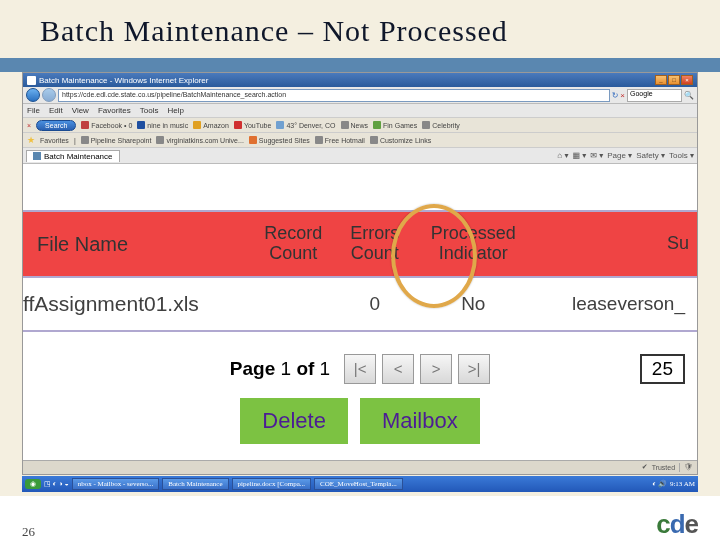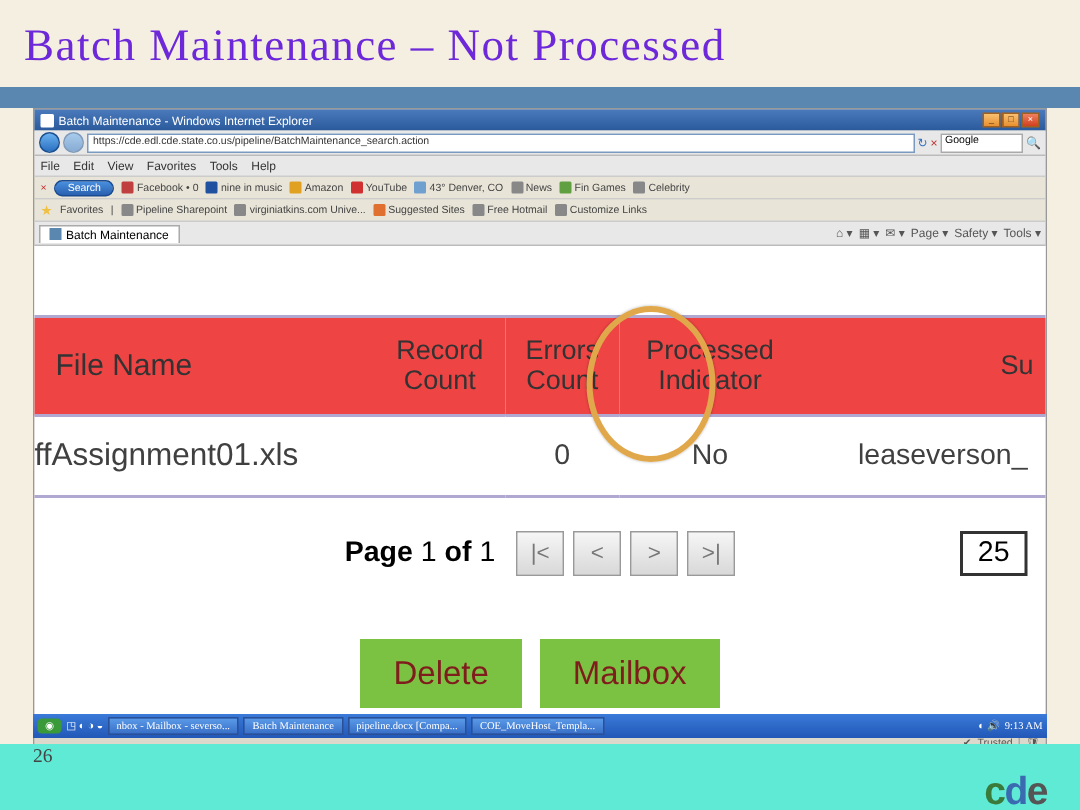--- a/index.html
+++ b/index.html
@@ -1,17 +1,17 @@
 <!DOCTYPE html>
 <html><head>
 <meta charset="utf-8">
 <style>
   * { box-sizing: border-box; margin: 0; padding: 0; }
   body { width: 720px; height: 540px; background: #f4efe0; font-family: Georgia, 'Times New Roman', serif; position: relative; overflow: hidden; }
-  .slide-title { font-size: 30px; color: #6d28d9; padding: 14px 16px 10px; font-weight: normal; letter-spacing: 1px; }
+  .slide-title { font-size: 30px; color: #0f172a; padding: 14px 40px 10px; font-weight: normal; letter-spacing: 1px; }
   .blue-bar { background: #5a87b0; height: 14px; width: 100%; }
   .browser-wrap { margin: 0 22px; border: 1px solid #999; background: #d4d0c8; font-family: Tahoma, Arial, sans-serif; }
   .title-bar { background: linear-gradient(#4a7abc, #2a5a9c); color: #fff; font-size: 8px; padding: 2px 4px; display: flex; align-items: center; gap: 3px; }
   .title-bar .favicon { width: 9px; height: 9px; background: #fff; border-radius: 1px; }
   .win-btns { margin-left: auto; display: flex; gap: 1px; }
   .win-btn { width: 12px; height: 10px; background: linear-gradient(#f8c070,#e89030); border: 1px solid #a06020; font-size: 6px; text-align: center; line-height: 8px; color: #5a3010; }
   .win-btn.close { background: linear-gradient(#f08060,#d04020); color: #fff; }
   .addr-bar { display: flex; align-items: center; background: #e8e8e8; padding: 1px 3px; gap: 2px; font-size: 8px; border-bottom: 1px solid #bbb; }
   .nav-btn { width: 14px; height: 14px; border-radius: 50%; background: linear-gradient(#6ab0f0,#2a70c0); border: 1px solid #1a5090; }
   .addr-input { flex: 1; background: #fff; border: 1px solid #7a9ac0; padding: 1px 3px; font-size: 7px; color: #333; height: 13px; overflow: hidden; white-space: nowrap; }
@@ -34,27 +34,27 @@
   .data-table td { font-size: 19px; padding: 14px 6px; text-align: center; color: #404040; border-bottom: 2px solid #b0a8d0; }
   .data-table td.fn { text-align: left; padding-left: 0; font-size: 21px; }
   .data-table td.last { text-align: right; padding-right: 12px; }
   .highlight-circle { position: absolute; width: 86px; height: 104px; border: 4px solid #e0a84a; border-radius: 50%; box-shadow: 0 0 2px rgba(0,0,0,.3); pointer-events: none; top: 40px; left: 368px; }
   .pager-row { display: flex; align-items: center; justify-content: center; gap: 6px; padding: 22px 0 8px; position: relative; }
   .pager-text { font-family: Arial; font-size: 19px; font-weight: bold; margin-right: 8px; }
   .pager-text .num { font-weight: normal; }
   .pg-btn { width: 32px; height: 30px; background: linear-gradient(#f6f6f6,#d8d8d8); border: 1px solid #999; display: inline-flex; align-items: center; justify-content: center; font-size: 15px; color: #777; cursor: pointer; }
   .page-size { position: absolute; right: 12px; border: 2px solid #333; padding: 2px 10px; font-family: Arial; font-size: 19px; }
   .action-row { display: flex; justify-content: center; gap: 12px; padding: 6px 0 16px; }
-  .act-btn { background: #7cc242; color: #7f1d1d; font-family: Arial; font-size: 22px; padding: 10px 22px; border: none; cursor: pointer; margin-top: 28px; }
+  .act-btn { background: #7cc242; color: #4c1d95; font-family: Arial; font-size: 22px; padding: 10px 22px; border: none; cursor: pointer; }
   .statusbar { background: #dcd8cc; border-top: 1px solid #aaa; font-size: 7px; padding: 2px 4px; display: flex; gap: 4px; align-items: center; height: 14px; color: #555; }
   .statusbar .sep { border-left: 1px solid #aaa; height: 9px; }
   .taskbar { position: absolute; bottom: 48px; left: 22px; right: 22px; height: 16px; background: linear-gradient(#3a7ad8,#2258b8); display: flex; align-items: center; gap: 3px; padding: 0 3px; font-size: 7px; color: #fff; }
   .taskb { background: linear-gradient(#5a9ae8,#3a70c8); border: 1px solid #2a5098; padding: 1px 5px; white-space: nowrap; }
   .tray { margin-left: auto; display: flex; gap: 3px; align-items: center; font-size: 7px; }
-  .footer { position: absolute; bottom: 0; left: 0; right: 0; height: 44px; background: #5eead4; display: flex; align-items: flex-start; padding: 0 22px; flex-direction: column; }
+  .footer { position: absolute; bottom: 0; left: 0; right: 0; height: 44px; background: #ffffff; display: flex; align-items: flex-end; padding: 0 22px; }
   .footer .pg { font-size: 13px; color: #444; }
   .footer .brand { margin-left: auto; display: flex; align-items: center; gap: 8px; }
   .footer .brand-text { font-size: 8px; color: #555; text-align: right; line-height: 1.1; }
   .cde-logo { font-family: Arial; font-weight: bold; font-size: 26px; letter-spacing: -1px; display: flex; align-items: flex-end; }
   .cde-logo .c { color: #3a7a3a; }
   .cde-logo .d { color: #3a6ab0; }
   .cde-logo .e { color: #555; }
   .fav-star { color: #f0c040; font-size: 9px; }
 </style>
 </head>

